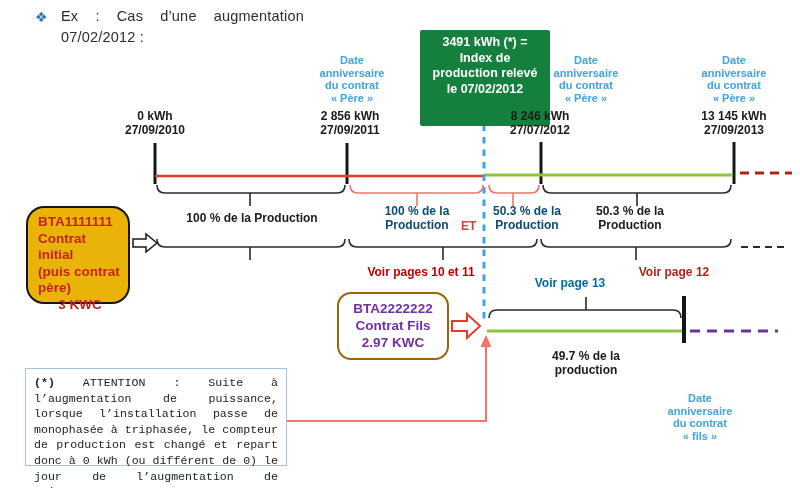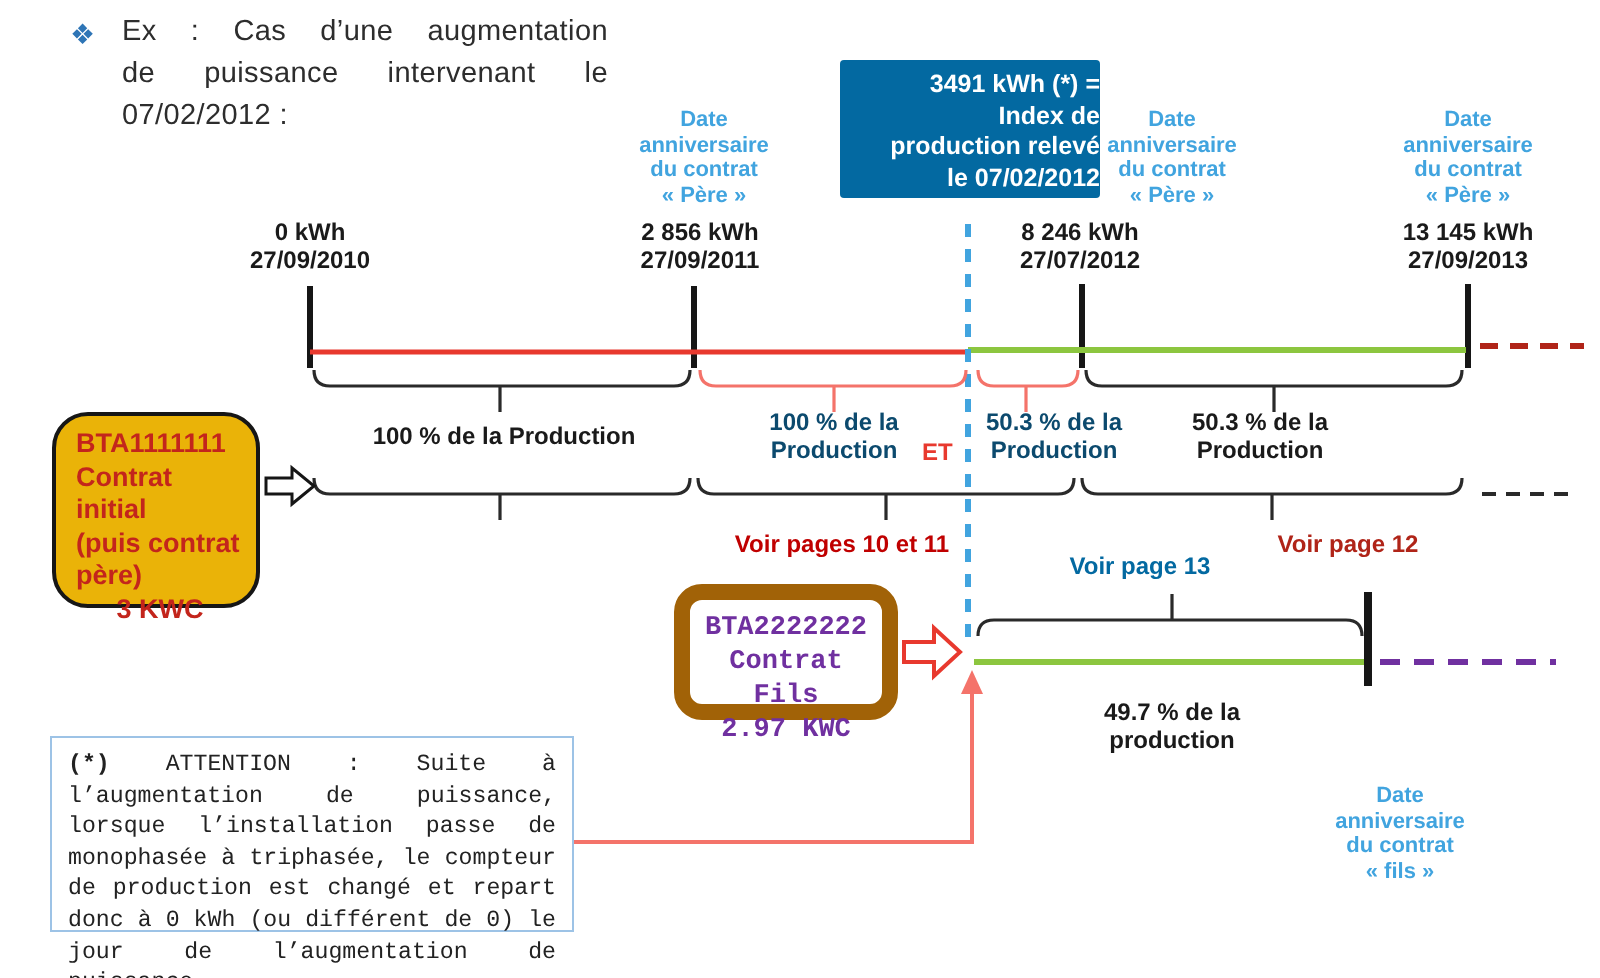--- a/index.html
+++ b/index.html
@@ -3,44 +3,44 @@
 <meta charset="utf-8">
 <style>
   html,body{margin:0;padding:0;background:#fff;font-family:"Liberation Sans",sans-serif;}
   #canvas{position:relative;width:800px;height:489px;background:#fff;overflow:hidden;}
   svg.layer{position:absolute;left:0;top:0;width:800px;height:489px;}
 
   .bullet{position:absolute;left:35px;top:9px;font-size:14px;color:#2E75B6;}
   .header-text{position:absolute;left:61px;top:6px;width:243px;font-size:14.5px;color:#2d2d2d;line-height:21px;letter-spacing:.2px;}
   .jl{text-align:justify;text-align-last:justify;}
 
-  .callout{position:absolute;left:420px;top:30px;width:130px;height:69px;background:#0369a1;border-radius:2px;
-           color:#fff;font-weight:bold;font-size:12.5px;line-height:15.5px;text-align:right;padding-top:5px;box-sizing:border-box;}
+  .callout{position:absolute;left:420px;top:30px;width:130px;height:96px;background:#15803d;border-radius:2px;
+           color:#fff;font-weight:bold;font-size:12.5px;line-height:15.5px;text-align:center;padding-top:5px;box-sizing:border-box;}
 
   .blue4{position:absolute;transform:translateX(-50%);text-align:center;font-weight:bold;font-size:11px;
          line-height:12.5px;color:#41A4DF;white-space:nowrap;}
   .label2{position:absolute;transform:translateX(-50%);text-align:center;font-weight:bold;font-size:12px;
           line-height:14px;color:#1a1a1a;white-space:nowrap;}
   .pct{position:absolute;transform:translateX(-50%);text-align:center;font-weight:bold;font-size:12px;
        line-height:14px;white-space:nowrap;}
   .red-t{color:#0c4a6e;}
   .dark-t{color:#1a1a1a;}
   .ref{position:absolute;transform:translateX(-50%);font-weight:bold;font-size:12px;white-space:nowrap;}
   .ref-bright{color:#C00000;}
   .ref-purple{color:#0369a1;}
   .ref-brick{color:#B02418;}
   .et{position:absolute;left:461px;top:219px;color:#E8392E;font-weight:bold;font-size:12px;}
 
   .pere-box{position:absolute;left:26px;top:206px;width:104px;height:98px;border:2.5px solid #161616;border-radius:18px;
             box-sizing:border-box;background:#eab308;color:#C3251C;font-weight:bold;font-size:13.5px;line-height:16.5px;
             padding:6px 6px 0 10px;}
   .pere-power{text-align:center;}
-  .fils-box{position:absolute;left:337px;top:292px;width:112px;height:68px;border:8px solid #a16207;border-radius:14px;
+  .fils-box{position:absolute;left:337px;top:292px;width:112px;height:68px;border:2px solid #a16207;border-radius:14px;
             box-sizing:border-box;background:#fff;color:#7030A0;font-weight:bold;font-size:13.5px;line-height:17px;
-            text-align:center;padding-top:6px;font-family:Liberation Mono, monospace;}
+            text-align:center;padding-top:6px;}
 
   .attention{position:absolute;left:25px;top:368px;width:262px;height:98px;border:1.5px solid #9DC3E6;box-sizing:border-box;
              background:#fff;padding:6px 8px;font-size:11.6px;line-height:15.6px;color:#222;text-align:justify;font-family:Liberation Mono, monospace;}
   .attn-prefix{font-weight:bold;}
 </style>
 </head>
 <body>
 
 <div id="canvas">
 
@@ -77,21 +77,20 @@
 
     <path d="M452,321 L467,321 L467,314 L480,326 L467,338 L467,331 L452,331 Z" fill="#fff" stroke-width="2" stroke="#E8392E"></path>
 
     <path d="M287,421 H486 V345" fill="none" stroke-width="2" stroke="#F4736A"></path>
     <polygon points="486,335 480.5,347 491.5,347" fill="#F4736A"></polygon>
   </svg>
 
   <span class="bullet">❖</span>
   <div class="header-text">
     <div class="jl">Ex : Cas d’une augmentation</div>
-    <div class="jl">de puissance intervenant le</div>
     <div>07/02/2012 :</div>
   </div>
 
   <div class="callout">
     <div>3491 kWh (*) =</div>
     <div>Index de</div>
     <div>production relevé</div>
     <div>le 07/02/2012</div>
   </div>
 

